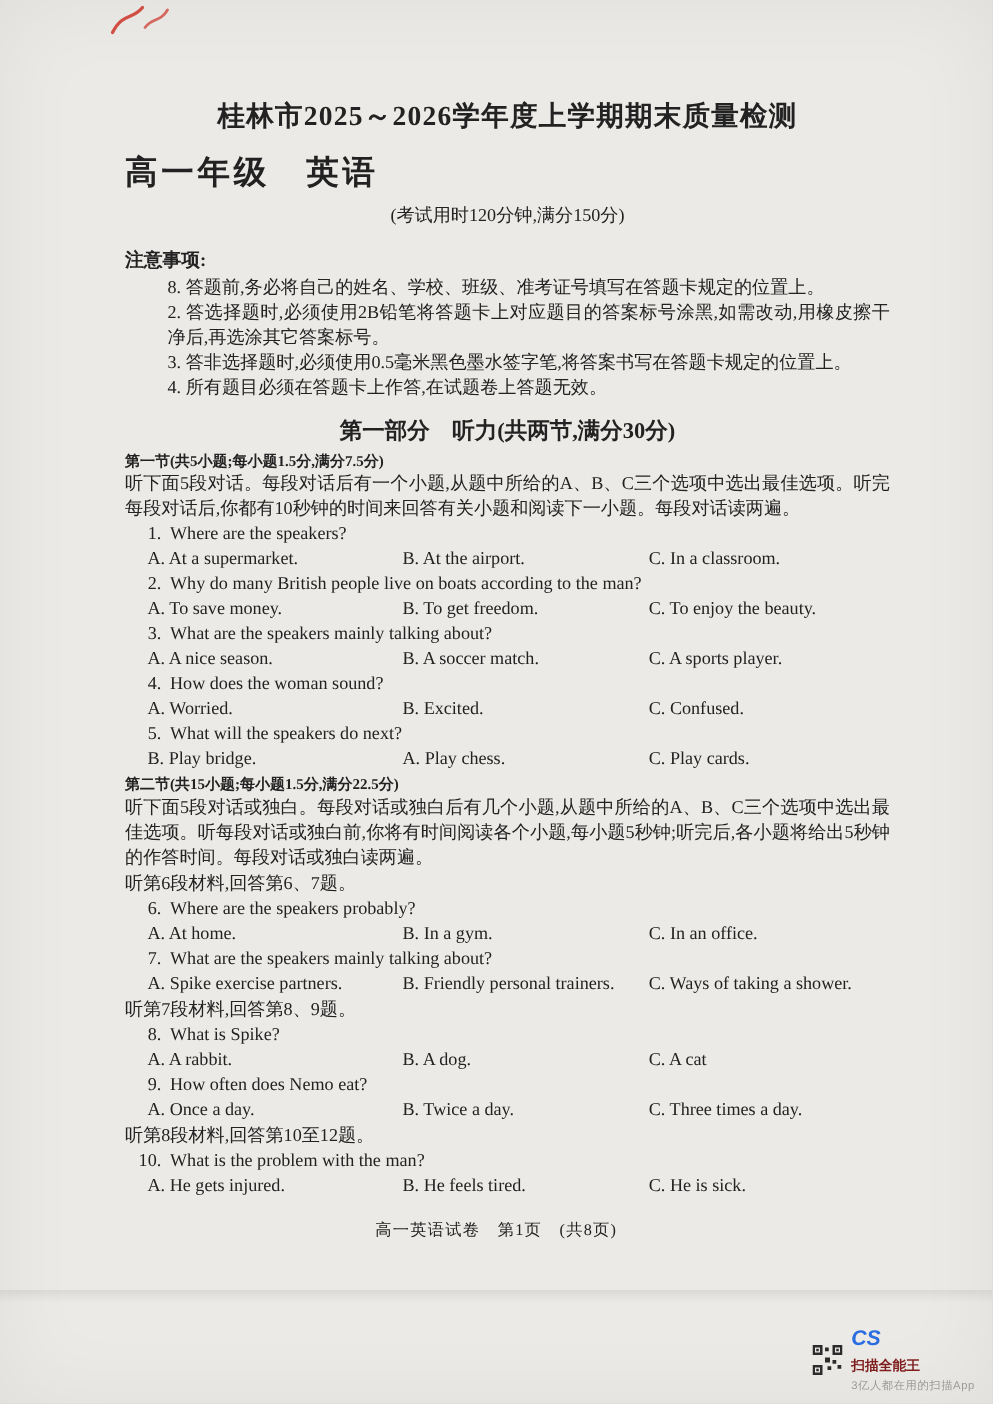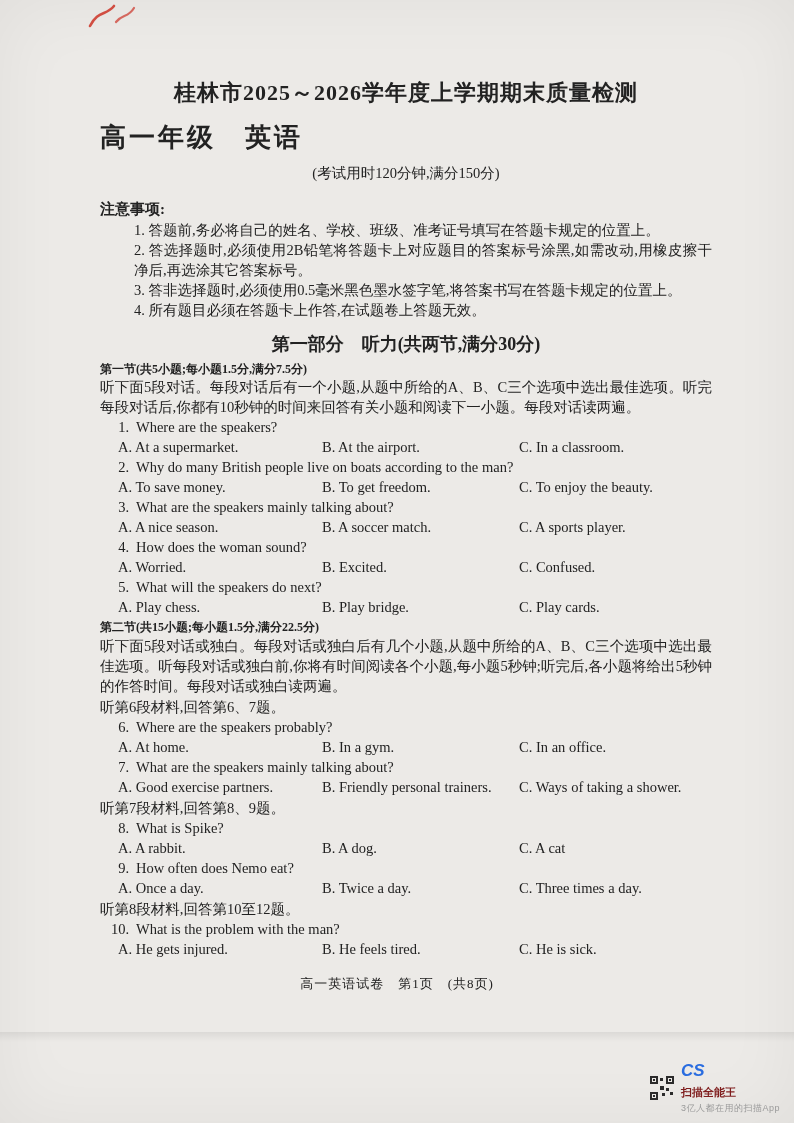--- a/index.html
+++ b/index.html
@@ -67,21 +67,21 @@
     <path d="M30 20 C 36 12, 42 16, 48 6" stroke="#cc3226" stroke-width="2.2" fill="none" stroke-linecap="round" opacity="0.7"></path>
   </svg>
 
   <div class="content">
     <div class="title">桂林市2025～2026学年度上学期期末质量检测</div>
     <div class="subtitle">高一年级　英语</div>
     <div class="meta">(考试用时120分钟,满分150分)</div>
 
     <div class="notice-title">注意事项:</div>
     <div>
-        <div class="notice-item">1. 答题前,务必将自己的姓名、学校、班级、准考证号填写在答题卡规定的位置上。</div>
+        <div class="notice-item">8. 答题前,务必将自己的姓名、学校、班级、准考证号填写在答题卡规定的位置上。</div>
         <div class="notice-item">2. 答选择题时,必须使用2B铅笔将答题卡上对应题目的答案标号涂黑,如需改动,用橡皮擦干净后,再选涂其它答案标号。</div>
         <div class="notice-item">3. 答非选择题时,必须使用0.5毫米黑色墨水签字笔,将答案书写在答题卡规定的位置上。</div>
         <div class="notice-item">4. 所有题目必须在答题卡上作答,在试题卷上答题无效。</div>
       </div>
 
     <div class="part-title">第一部分　听力(共两节,满分30分)</div>
     <div>
         <section class="section">
           <div class="section-title">第一节(共5小题;每小题1.5分,满分7.5分)</div>
           <div class="instructions">听下面5段对话。每段对话后有一个小题,从题中所给的A、B、C三个选项中选出最佳选项。听完每段对话后,你都有10秒钟的时间来回答有关小题和阅读下一小题。每段对话读两遍。</div>
@@ -113,42 +113,42 @@
             <div class="q-line"><span class="q-num">4.</span><span class="q-text">How does the woman sound?</span></div>
             <div class="q-opts">
               <span class="opt">A. Worried.</span>
               <span class="opt">B. Excited.</span>
               <span class="opt">C. Confused.</span>
             </div>
           </div>
           <div class="question">
             <div class="q-line"><span class="q-num">5.</span><span class="q-text">What will the speakers do next?</span></div>
             <div class="q-opts">
+              <span class="opt">B. Play bridge.</span>
               <span class="opt">A. Play chess.</span>
-              <span class="opt">B. Play bridge.</span>
               <span class="opt">C. Play cards.</span>
             </div>
           </div>
         </section>
         <section class="section">
           <div class="section-title">第二节(共15小题;每小题1.5分,满分22.5分)</div>
           <div class="instructions">听下面5段对话或独白。每段对话或独白后有几个小题,从题中所给的A、B、C三个选项中选出最佳选项。听每段对话或独白前,你将有时间阅读各个小题,每小题5秒钟;听完后,各小题将给出5秒钟的作答时间。每段对话或独白读两遍。</div>
           <div class="material">听第6段材料,回答第6、7题。</div>
           <div class="question">
             <div class="q-line"><span class="q-num">6.</span><span class="q-text">Where are the speakers probably?</span></div>
             <div class="q-opts">
               <span class="opt">A. At home.</span>
               <span class="opt">B. In a gym.</span>
               <span class="opt">C. In an office.</span>
             </div>
           </div>
           <div class="question">
             <div class="q-line"><span class="q-num">7.</span><span class="q-text">What are the speakers mainly talking about?</span></div>
             <div class="q-opts">
-              <span class="opt">A. Good exercise partners.</span>
+              <span class="opt">A. Spike exercise partners.</span>
               <span class="opt">B. Friendly personal trainers.</span>
               <span class="opt">C. Ways of taking a shower.</span>
             </div>
           </div>
           <div class="material">听第7段材料,回答第8、9题。</div>
           <div class="question">
             <div class="q-line"><span class="q-num">8.</span><span class="q-text">What is Spike?</span></div>
             <div class="q-opts">
               <span class="opt">A. A rabbit.</span>
               <span class="opt">B. A dog.</span>

